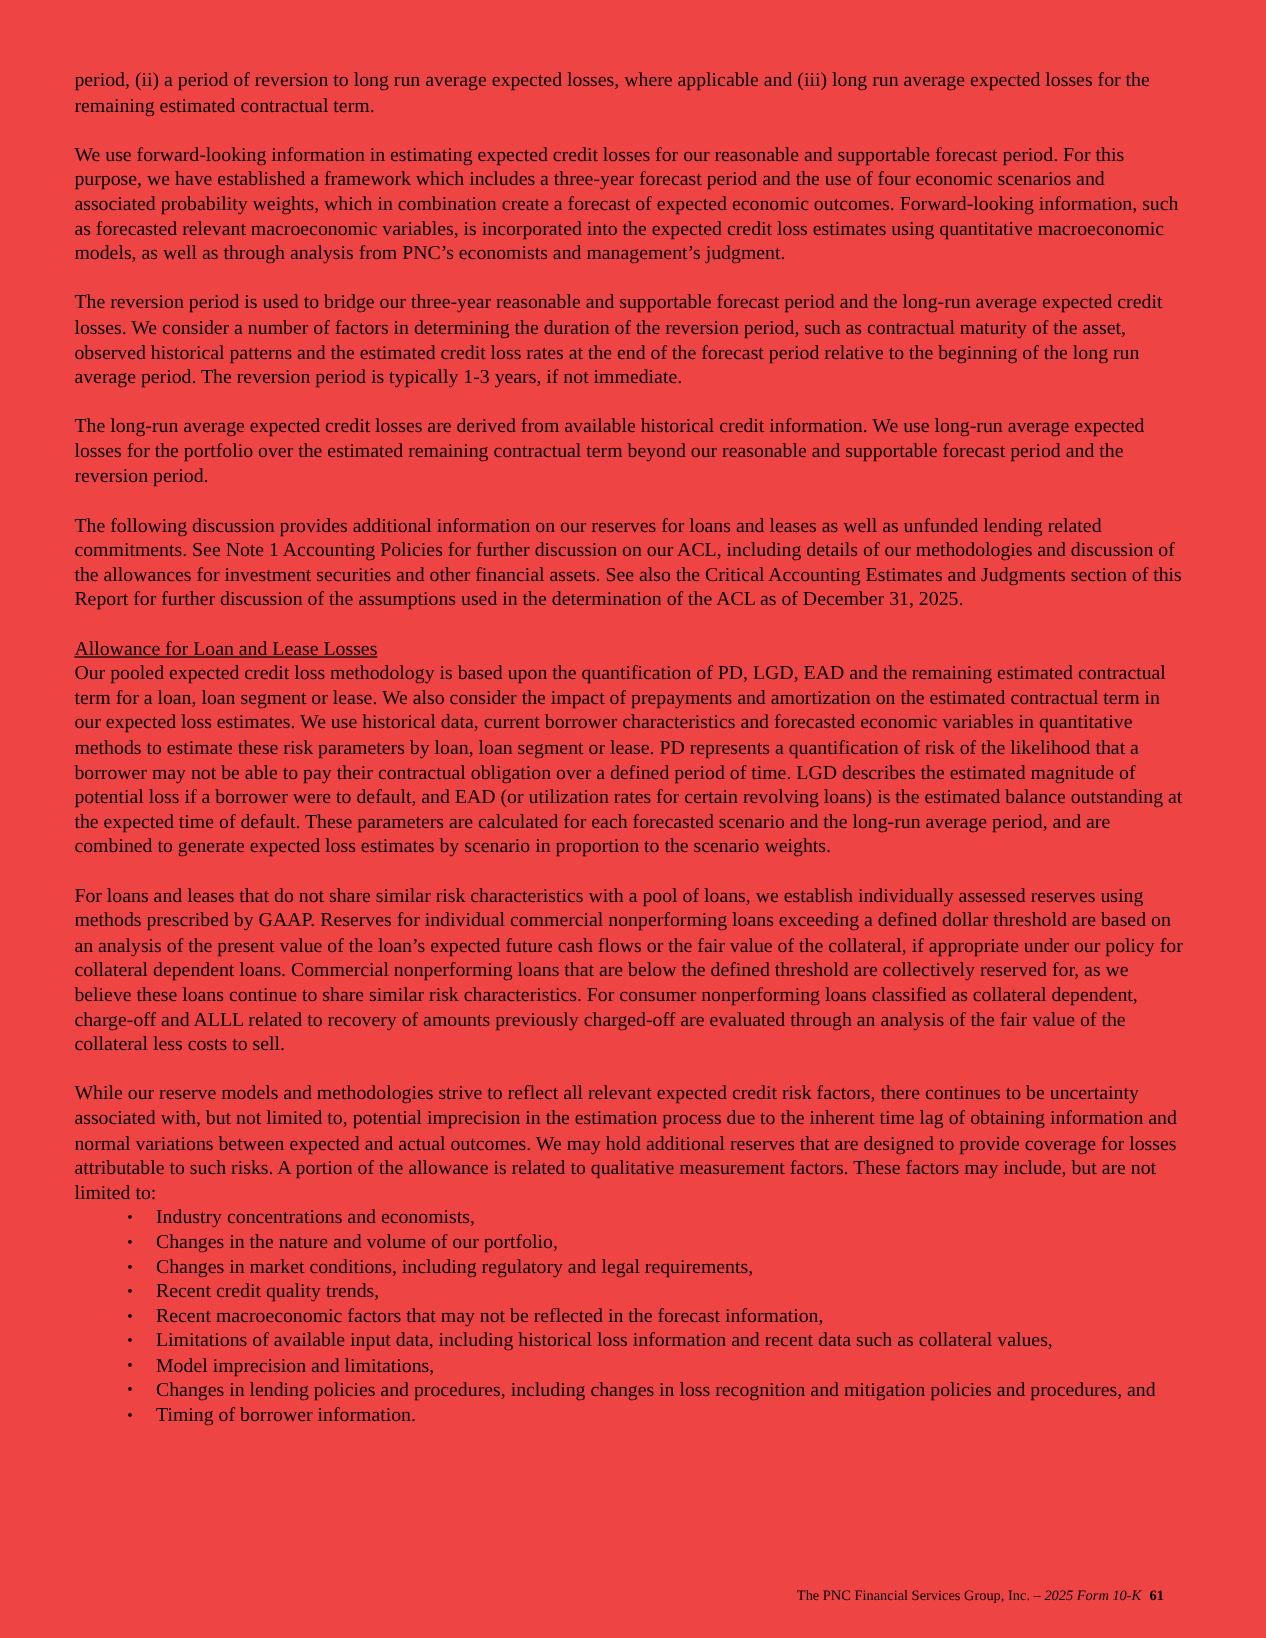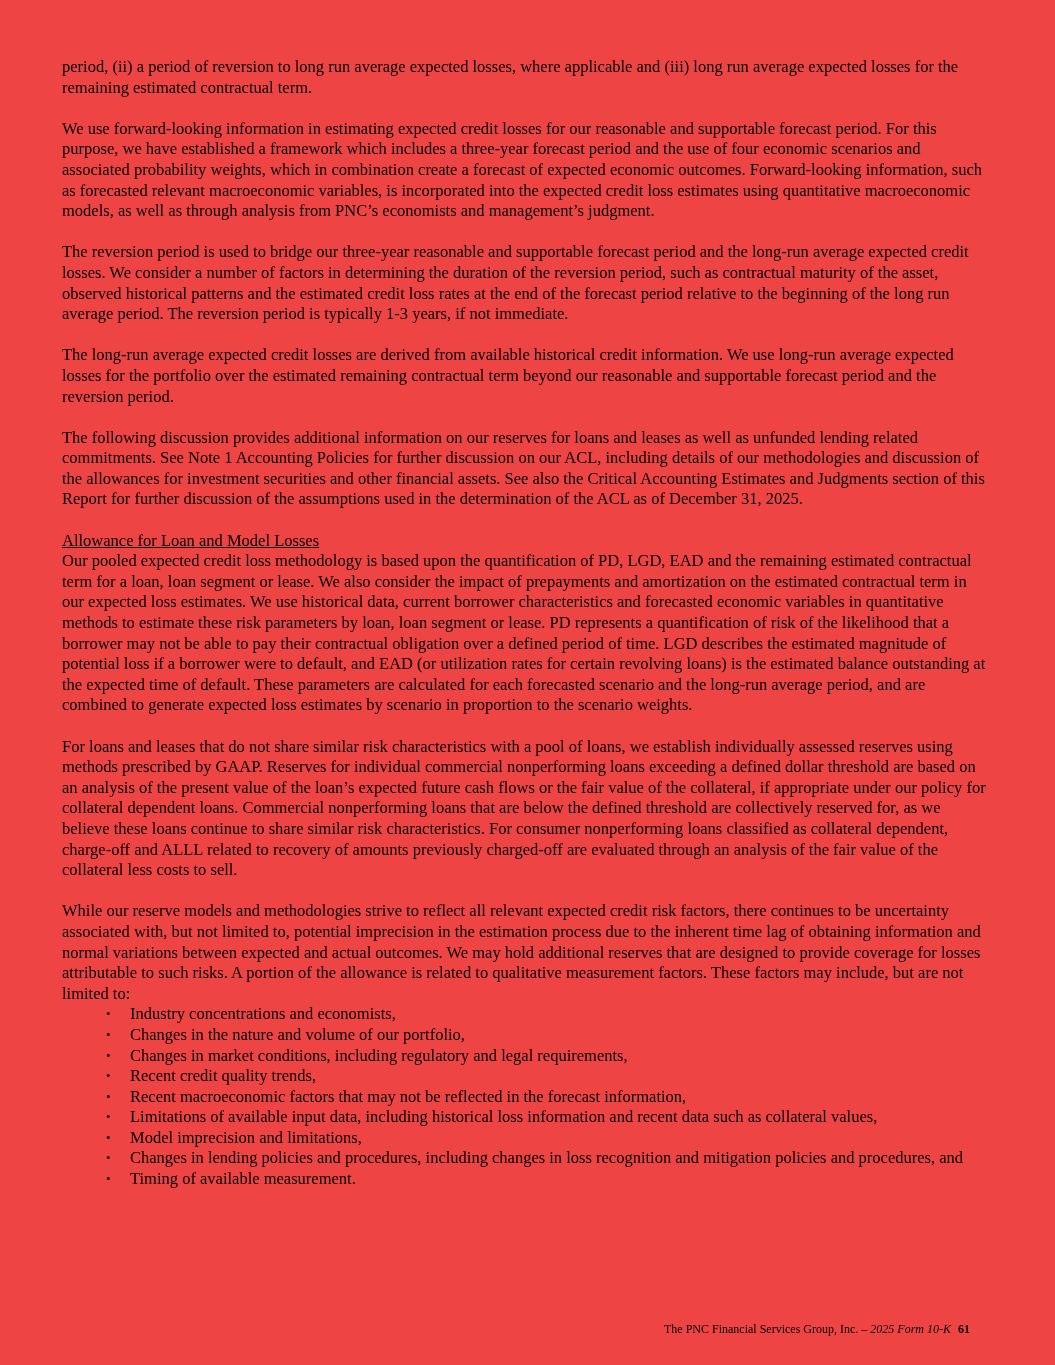--- a/index.html
+++ b/index.html
@@ -75,33 +75,33 @@
 <body>
 
 <div class="page">
 
   <p class="para first">period, (ii) a period of reversion to long run average expected losses, where applicable and (iii) long run average expected losses for the remaining estimated contractual term.</p>
   <p class="para">We use forward-looking information in estimating expected credit losses for our reasonable and supportable forecast period. For this purpose, we have established a framework which includes a three-year forecast period and the use of four economic scenarios and associated probability weights, which in combination create a forecast of expected economic outcomes. Forward-looking information, such as forecasted relevant macroeconomic variables, is incorporated into the expected credit loss estimates using quantitative macroeconomic models, as well as through analysis from PNC’s economists and management’s judgment.</p>
   <p class="para">The reversion period is used to bridge our three-year reasonable and supportable forecast period and the long-run average expected credit losses. We consider a number of factors in determining the duration of the reversion period, such as contractual maturity of the asset, observed historical patterns and the estimated credit loss rates at the end of the forecast period relative to the beginning of the long run average period. The reversion period is typically 1-3 years, if not immediate.</p>
   <p class="para">The long-run average expected credit losses are derived from available historical credit information. We use long-run average expected losses for the portfolio over the estimated remaining contractual term beyond our reasonable and supportable forecast period and the reversion period.</p>
   <p class="para">The following discussion provides additional information on our reserves for loans and leases as well as unfunded lending related commitments. See Note 1 Accounting Policies for further discussion on our ACL, including details of our methodologies and discussion of the allowances for investment securities and other financial assets. See also the Critical Accounting Estimates and Judgments section of this Report for further discussion of the assumptions used in the determination of the ACL as of December 31, 2025.</p>
 
-  <p class="heading">Allowance for Loan and Model Losses</p>
+  <p class="heading">Allowance for Loan and Lease Losses</p>
 
   <p class="para tight">Our pooled expected credit loss methodology is based upon the quantification of PD, LGD, EAD and the remaining estimated contractual term for a loan, loan segment or lease. We also consider the impact of prepayments and amortization on the estimated contractual term in our expected loss estimates. We use historical data, current borrower characteristics and forecasted economic variables in quantitative methods to estimate these risk parameters by loan, loan segment or lease. PD represents a quantification of risk of the likelihood that a borrower may not be able to pay their contractual obligation over a defined period of time. LGD describes the estimated magnitude of potential loss if a borrower were to default, and EAD (or utilization rates for certain revolving loans) is the estimated balance outstanding at the expected time of default. These parameters are calculated for each forecasted scenario and the long-run average period, and are combined to generate expected loss estimates by scenario in proportion to the scenario weights.</p>
   <p class="para">For loans and leases that do not share similar risk characteristics with a pool of loans, we establish individually assessed reserves using methods prescribed by GAAP. Reserves for individual commercial nonperforming loans exceeding a defined dollar threshold are based on an analysis of the present value of the loan’s expected future cash flows or the fair value of the collateral, if appropriate under our policy for collateral dependent loans. Commercial nonperforming loans that are below the defined threshold are collectively reserved for, as we believe these loans continue to share similar risk characteristics. For consumer nonperforming loans classified as collateral dependent, charge-off and ALLL related to recovery of amounts previously charged-off are evaluated through an analysis of the fair value of the collateral less costs to sell.</p>
   <p class="para">While our reserve models and methodologies strive to reflect all relevant expected credit risk factors, there continues to be uncertainty associated with, but not limited to, potential imprecision in the estimation process due to the inherent time lag of obtaining information and normal variations between expected and actual outcomes. We may hold additional reserves that are designed to provide coverage for losses attributable to such risks. A portion of the allowance is related to qualitative measurement factors. These factors may include, but are not limited to:</p>
 
   <ul class="bullets">
     <li class="bullet-item">Industry concentrations and economists,</li>
     <li class="bullet-item">Changes in the nature and volume of our portfolio,</li>
     <li class="bullet-item">Changes in market conditions, including regulatory and legal requirements,</li>
     <li class="bullet-item">Recent credit quality trends,</li>
     <li class="bullet-item">Recent macroeconomic factors that may not be reflected in the forecast information,</li>
     <li class="bullet-item">Limitations of available input data, including historical loss information and recent data such as collateral values,</li>
     <li class="bullet-item">Model imprecision and limitations,</li>
     <li class="bullet-item">Changes in lending policies and procedures, including changes in loss recognition and mitigation policies and procedures, and</li>
-    <li class="bullet-item">Timing of available measurement.</li>
+    <li class="bullet-item">Timing of borrower information.</li>
   </ul>
 
   <div class="footer"><span>The PNC Financial Services Group, Inc. – </span><span class="form-italic">2025 Form 10-K</span><span class="page-num">61</span></div>
 
 </div>
 
 </body></html>

